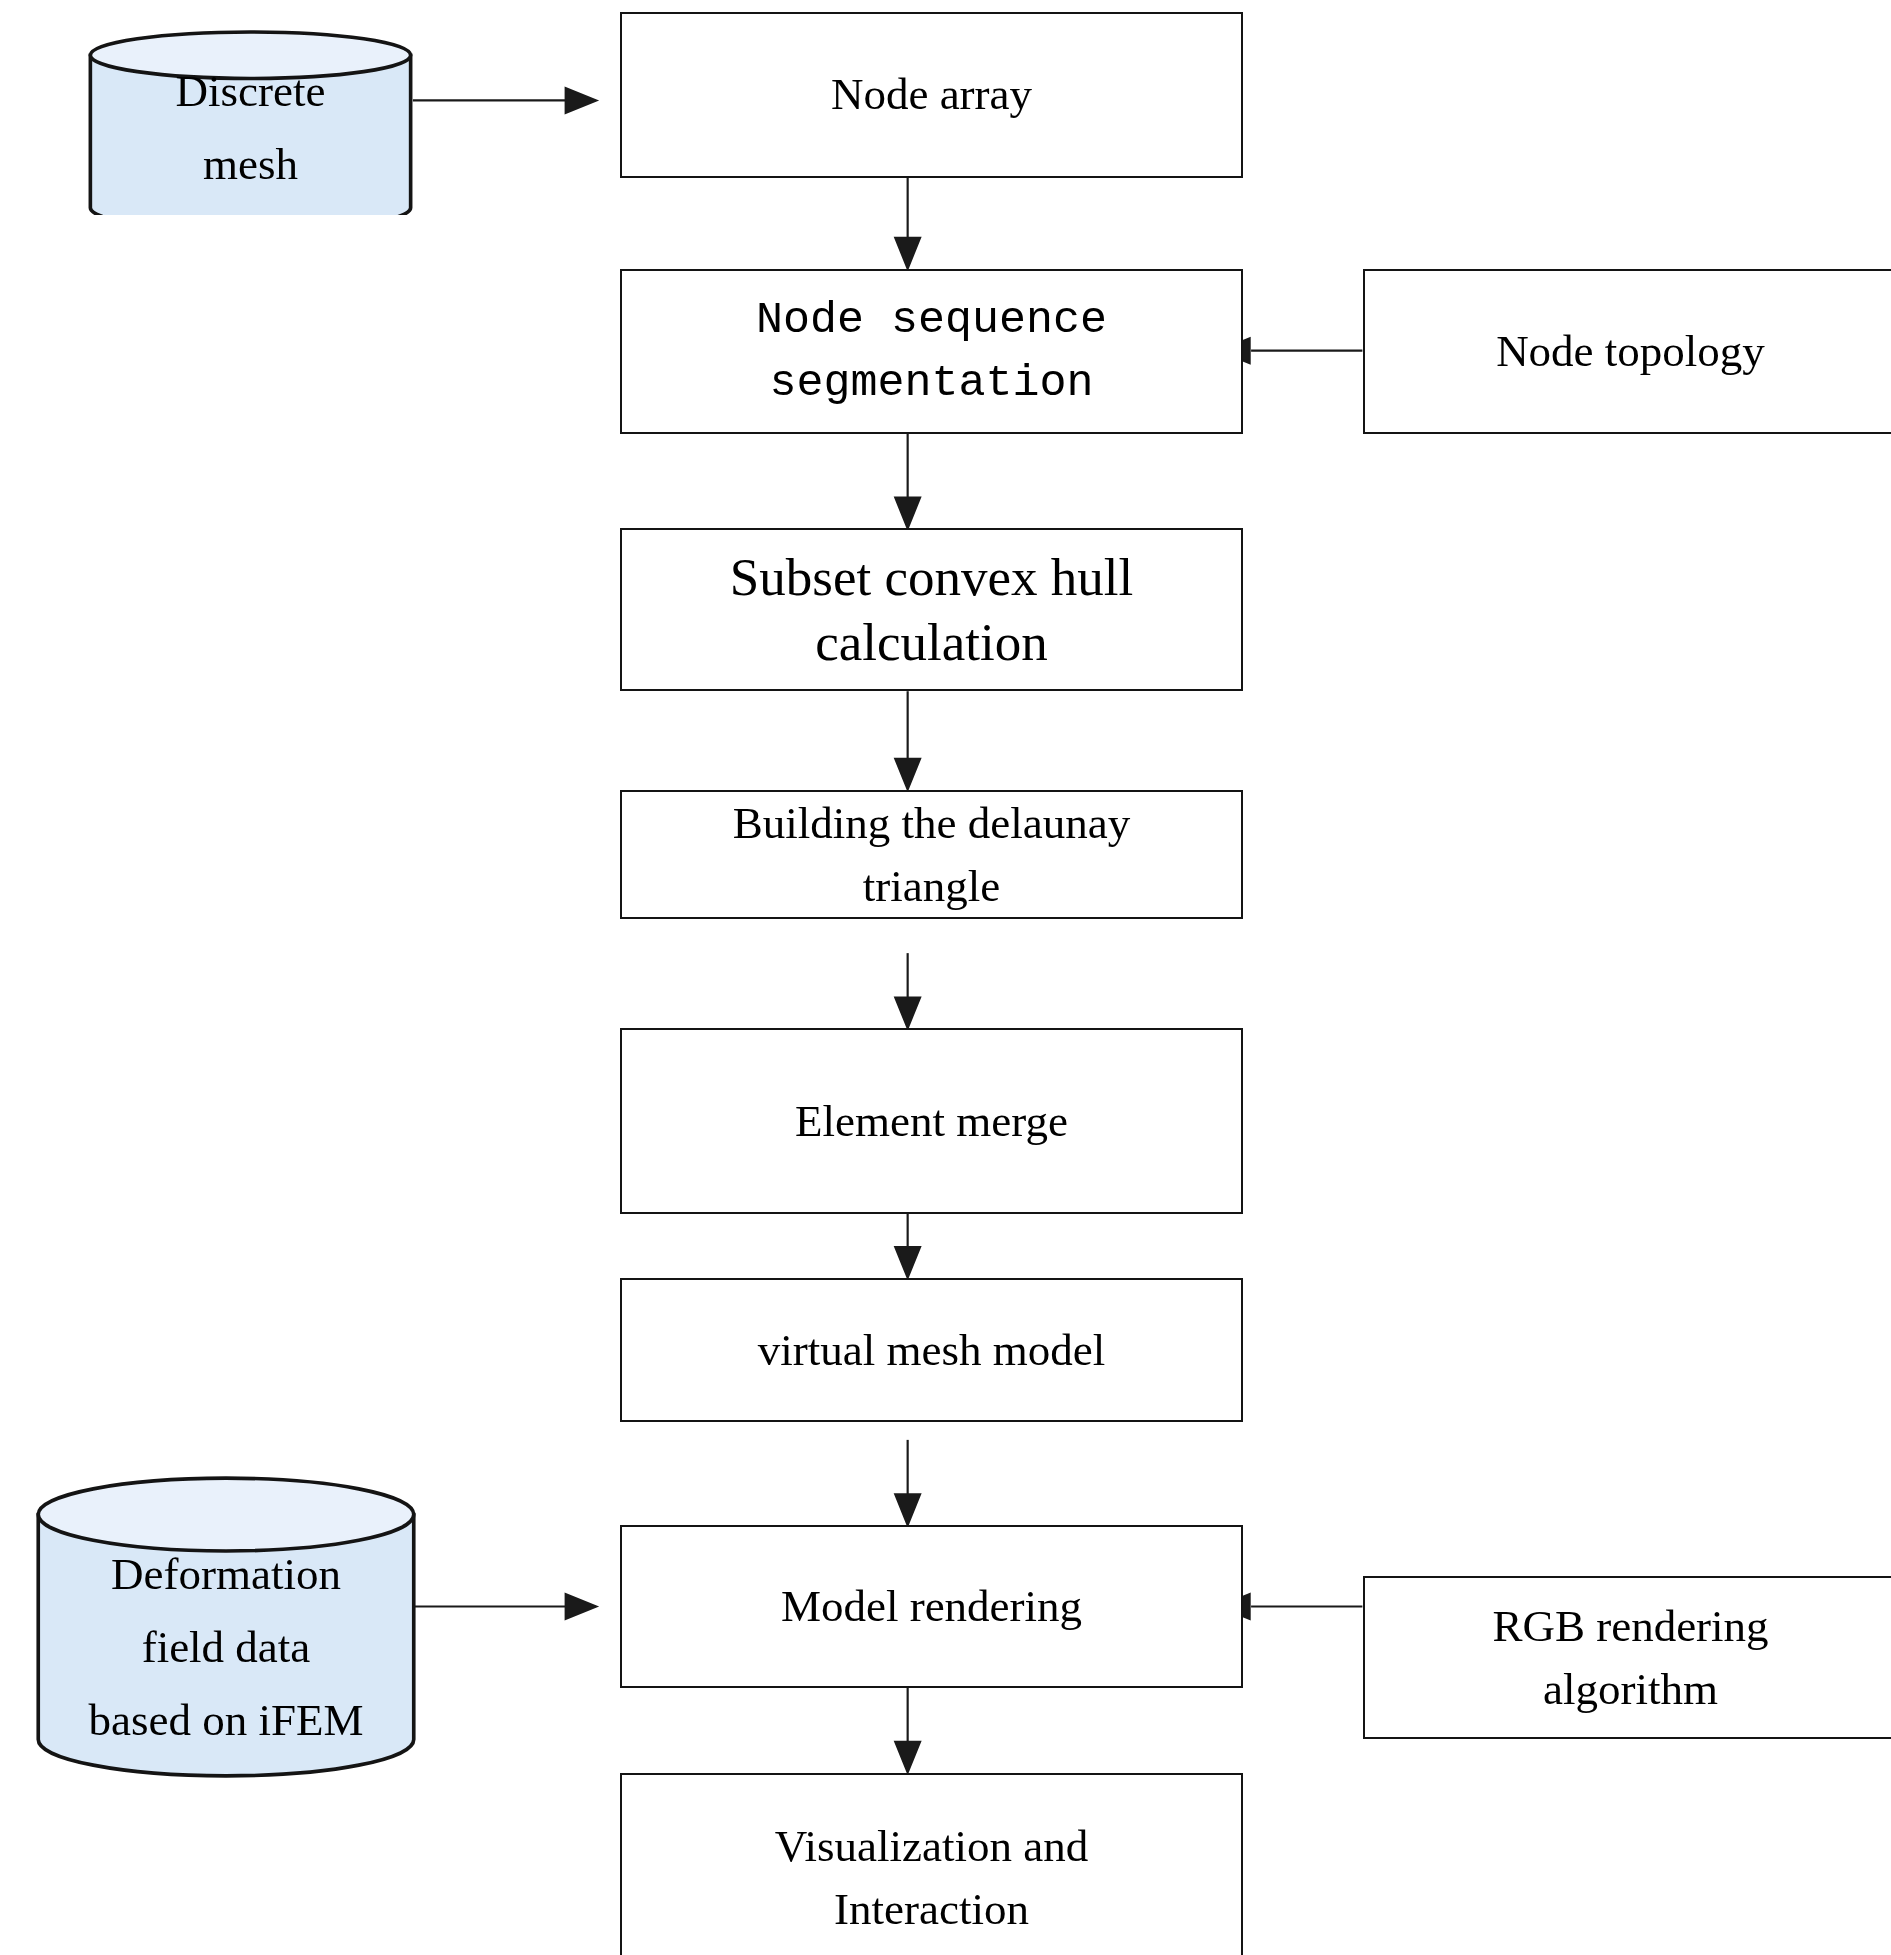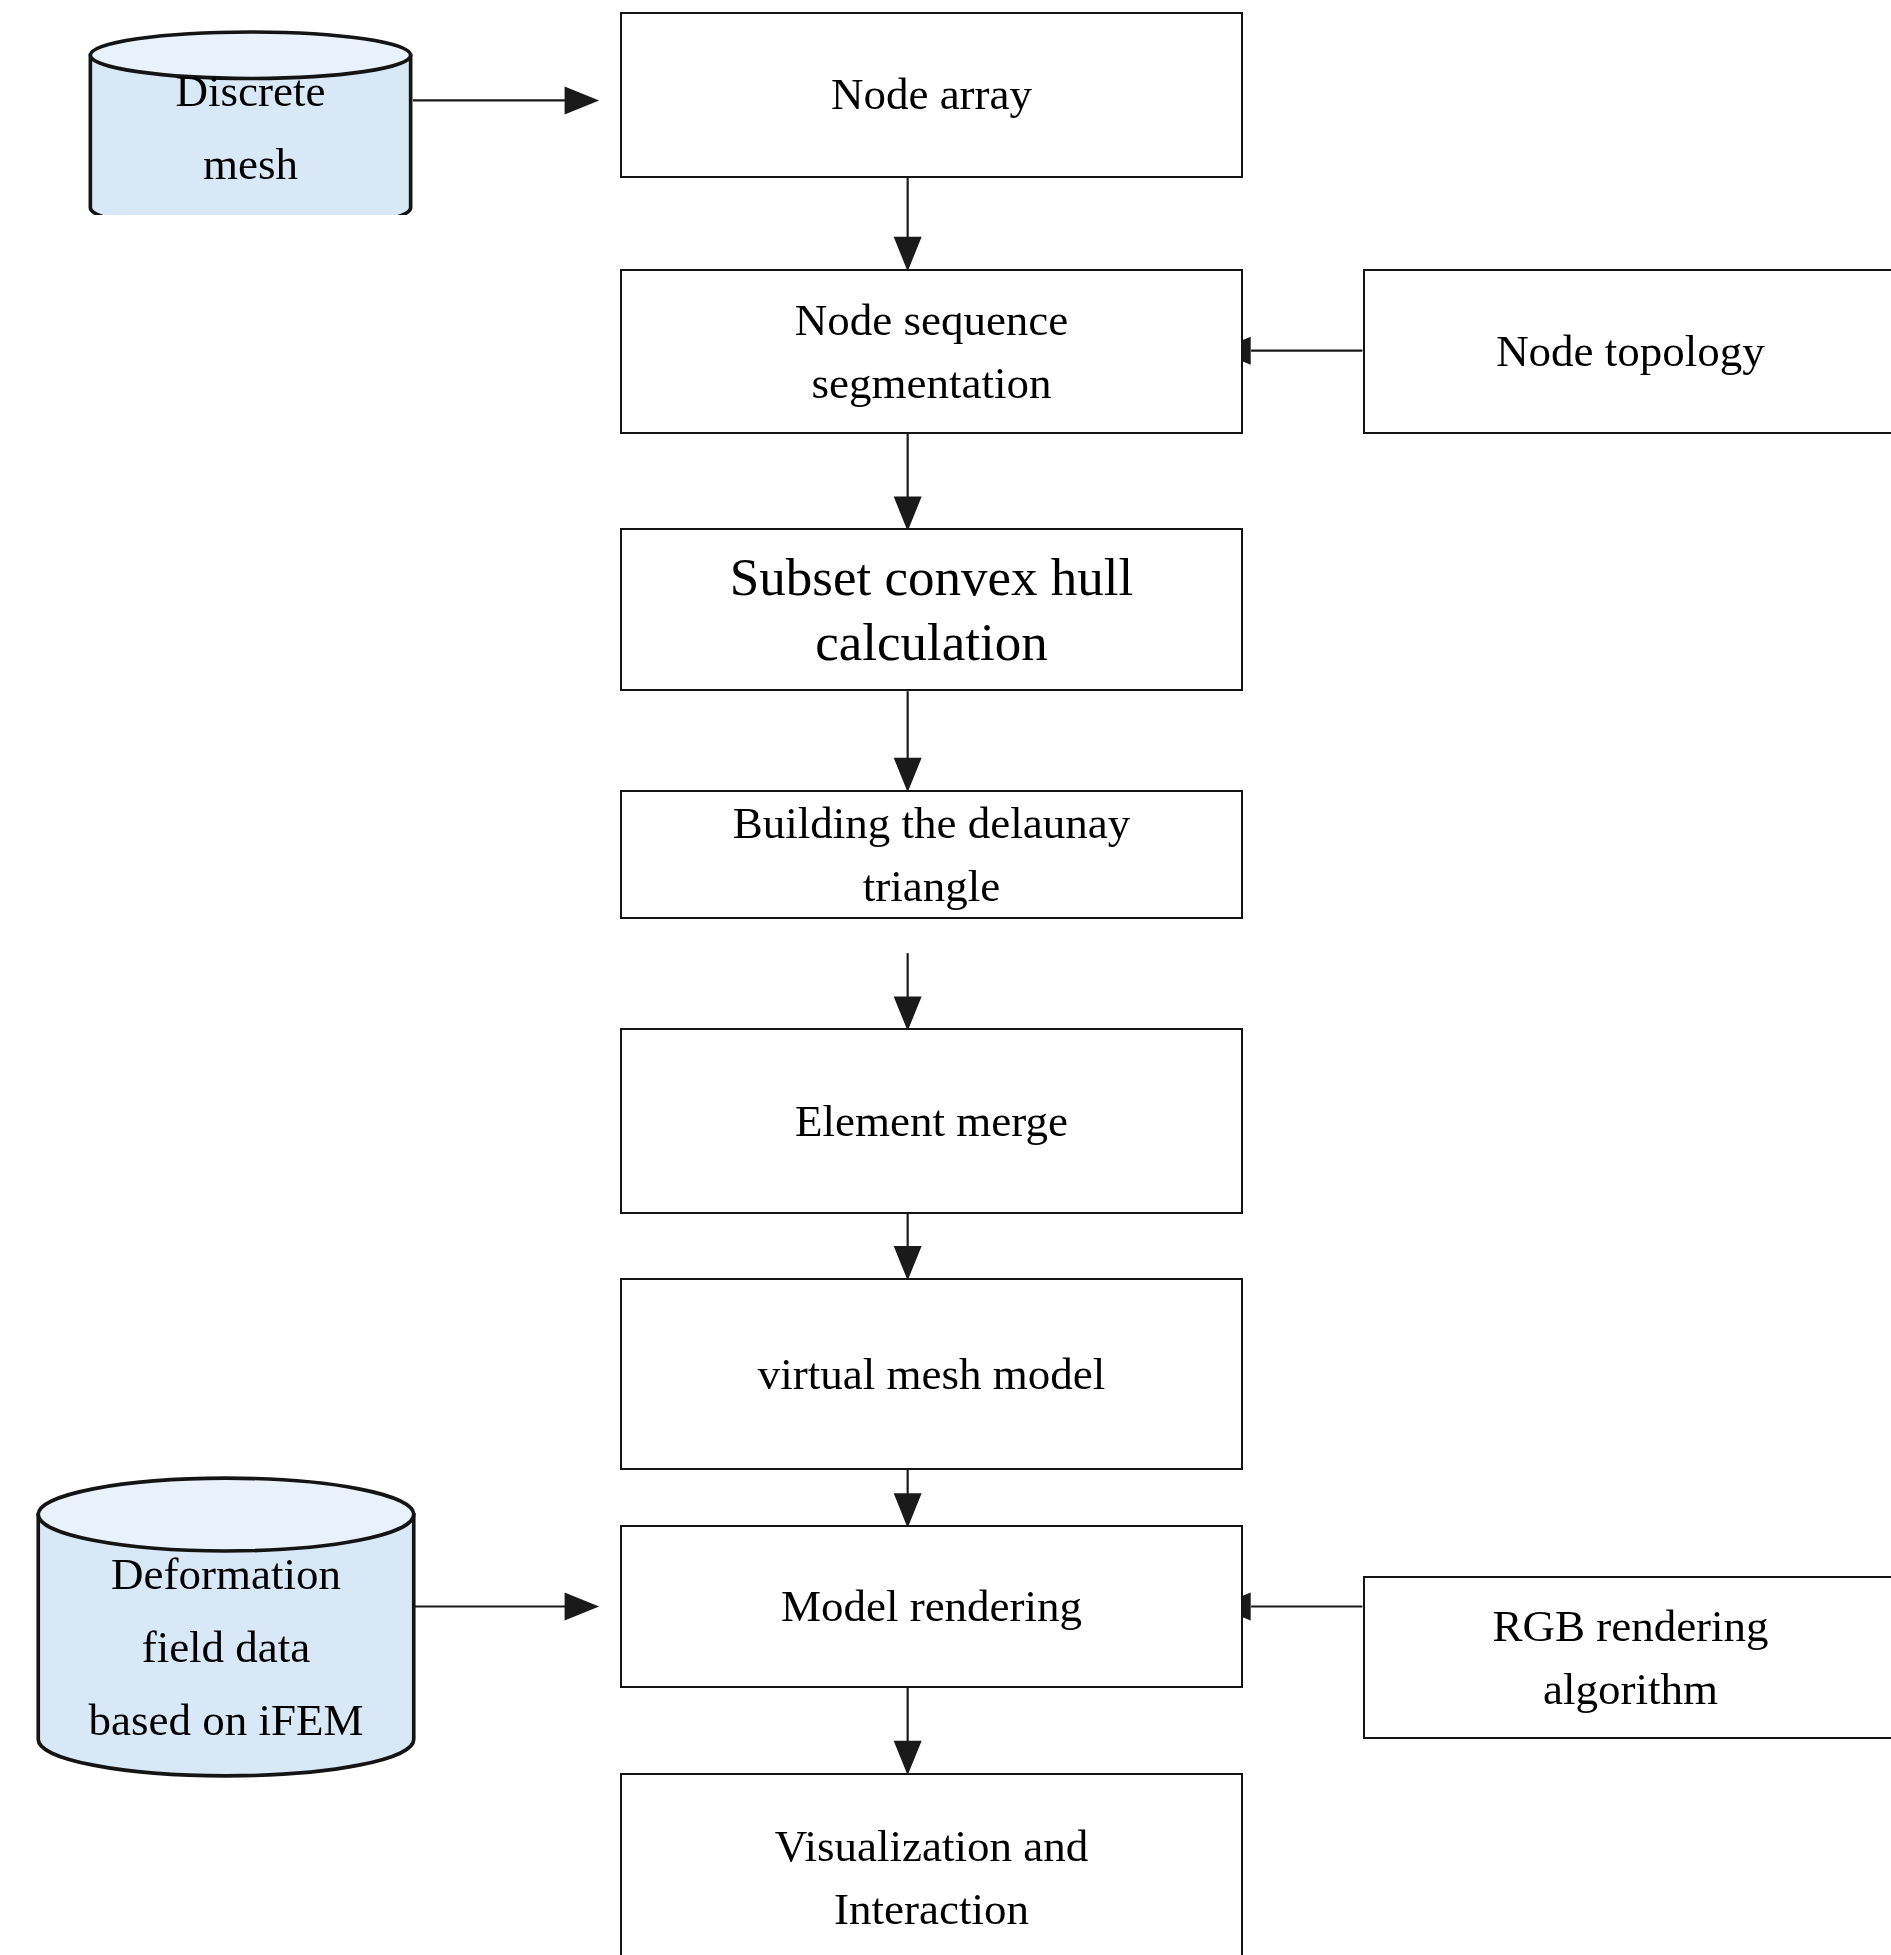--- a/index.html
+++ b/index.html
@@ -127,32 +127,32 @@
       <path d="M3,53 L3,362 A258,50 0 0 0 519,362 L519,53 Z" stroke="#141414" stroke-width="5" fill="#d9e8f7"></path>
       <ellipse cx="261" cy="53" rx="258" ry="50" stroke="#141414" stroke-width="5" fill="#e9f1fb"></ellipse>
     </svg>
     <div class="cyl-label" style="padding-top:41px;">Deformation
 field data
 based on iFEM</div>
   </div>
 
   <div class="box col-center" style="top:11.6px; height:166px;">Node array</div>
 
-  <div class="box col-center" style="top:269px; height:165px;">Node sequence
+  <div class="box col-center" style="top:269px; height:165px;font-family:Liberation Mono, monospace;">Node sequence
 segmentation</div>
 
   <div class="box col-center big-font" style="top:528px; height:163px;">Subset convex hull
 calculation</div>
 
   <div class="box col-center" style="top:790px; height:129px;">Building the delaunay
 triangle</div>
 
   <div class="box col-center" style="top:1028px; height:186px;">Element merge</div>
 
-  <div class="box col-center" style="top:1278px; height:192px;">virtual mesh model</div>
+  <div class="box col-center" style="top:1278px; height:144px;">virtual mesh model</div>
 
   <div class="box col-center" style="top:1525px; height:163px;">Model rendering</div>
 
   <div class="box col-center" style="top:1773px; height:209px;">Visualization and
 Interaction</div>
 
   <div class="box col-right" style="top:269px; height:165px;">Node topology</div>
 
   <div class="box col-right" style="top:1576px; height:163px;">RGB rendering
 algorithm</div>

